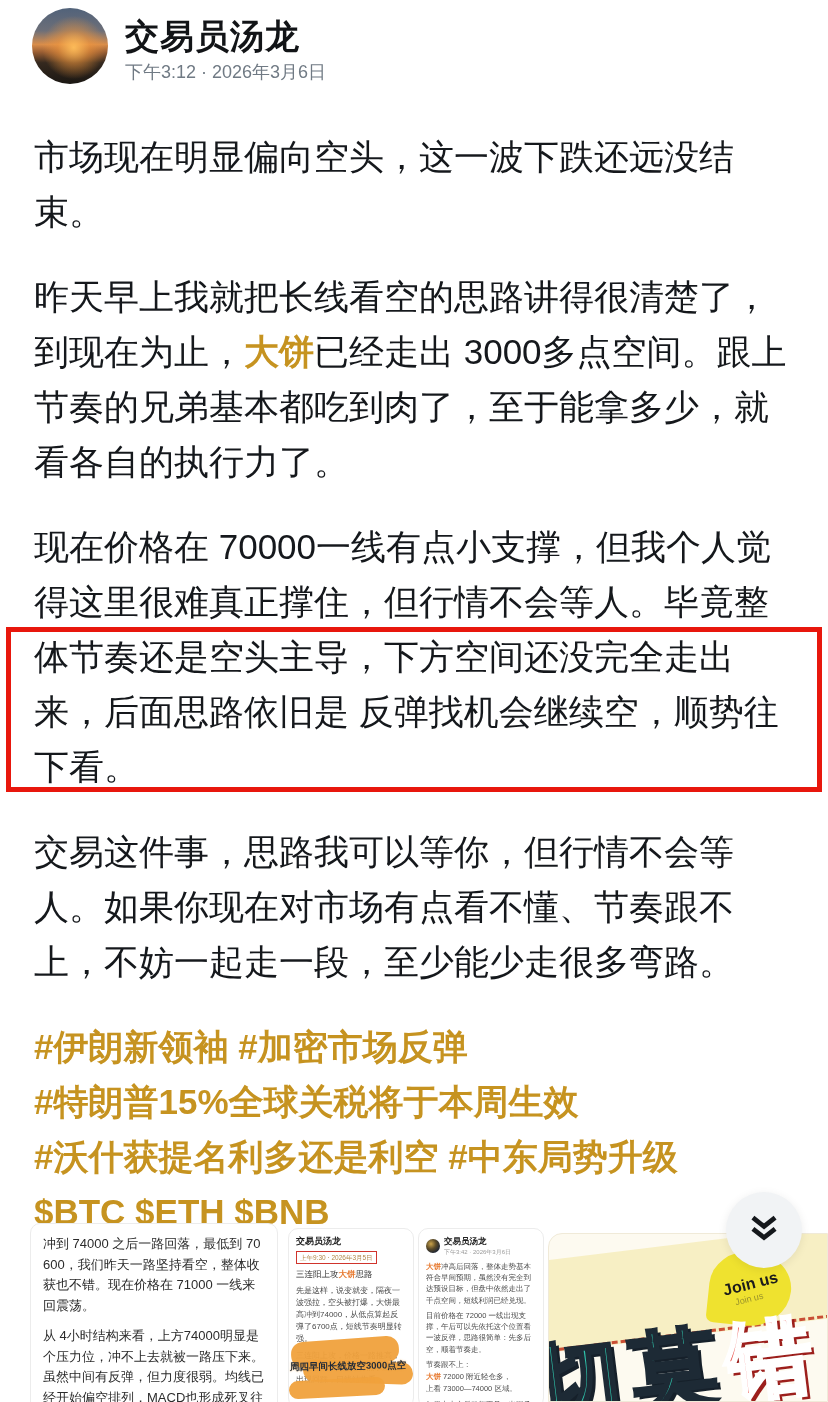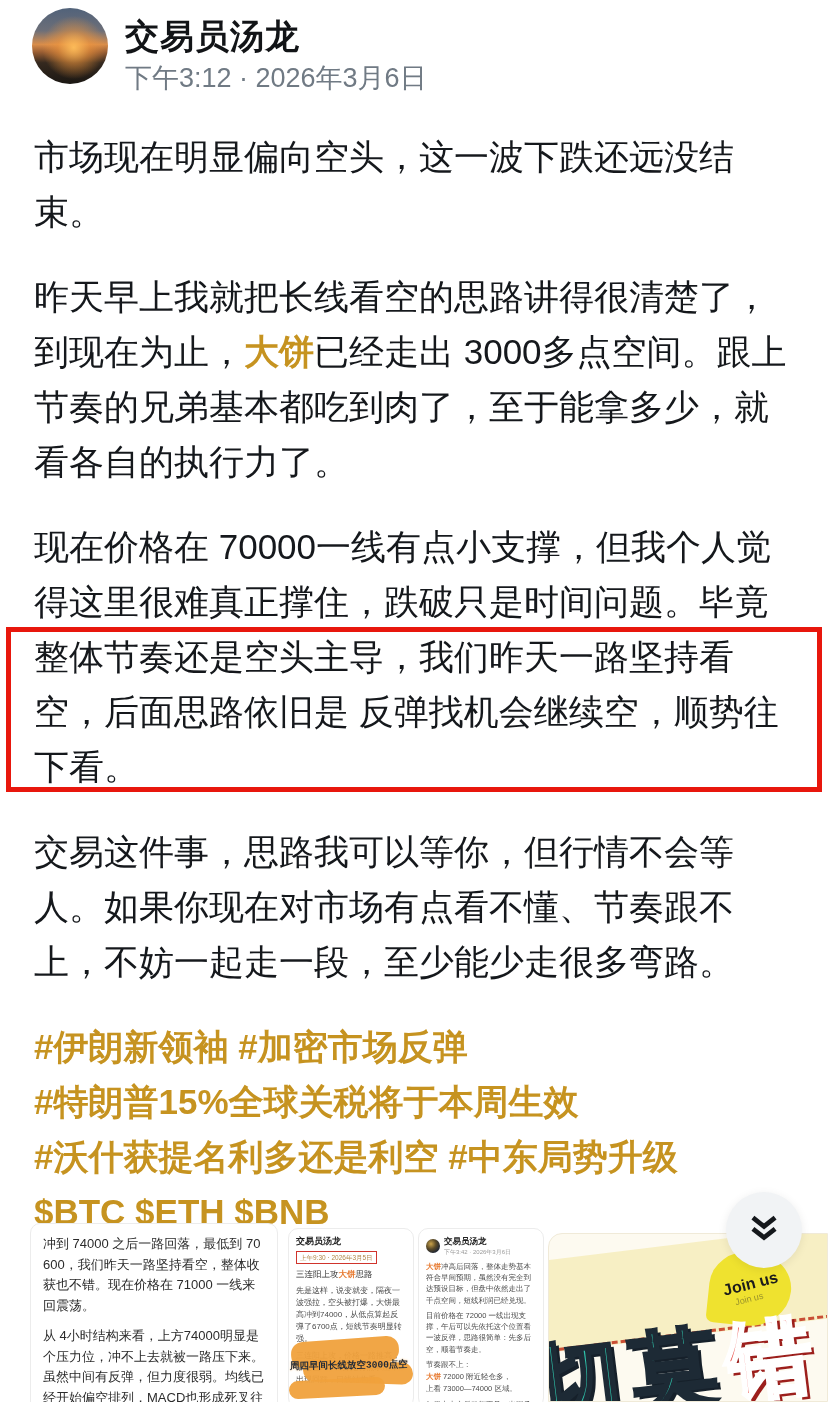--- a/index.html
+++ b/index.html
@@ -8,21 +8,21 @@
   .stage { position: relative; width: 828px; height: 1402px; background: #fff; overflow: hidden; }
 
   
   .header { position: absolute; left: 0; top: 0; width: 828px; height: 110px; }
   .avatar { position: absolute; left: 32px; top: 8px; width: 76px; height: 76px; border-radius: 50%;
     background:
       radial-gradient(circle at 55% 52%, rgba(255,190,90,.95) 0%, rgba(240,150,60,.55) 28%, rgba(0,0,0,0) 55%),
       linear-gradient(180deg, #51627a 0%, #6d6f78 30%, #d98d4a 48%, #9a5e33 58%, #35291f 72%, #1b1713 100%);
   }
   .name { position: absolute; left: 125px; top: 14px; font-size: 34px; font-weight: bold; color: #121417; letter-spacing: 1px; }
-  .timestamp { position: absolute; left: 125px; top: 60px; font-size: 27px; color: #707a84; }
+  .timestamp { position: absolute; left: 125px; top: 60px; font-size: 18px; color: #707a84; }
 
   
   .post-body { position: absolute; left: 34px; top: 129px; width: 764px; font-size: 35px;
     line-height: 55px; color: #15181c; word-break: break-all; }
   .post-body p { margin: 0 0 30px 0; }
   .gold { color: #c69320; font-weight: bold; }
   .tags { margin-top: 19px; font-weight: bold; color: #c69320; }
   .tags .tag-line { line-height: 55px; }
 
   
@@ -37,21 +37,21 @@
   .thumb1 p { margin-bottom: 10px; }
 
   .thumb2 { left: 288px; top: 1228px; width: 126px; height: 180px; padding: 6px 7px; font-size: 8px;
     line-height: 1.5; color: #4a4a4a; word-break: break-all; }
   .thumb2 .t-name { font-size: 9px; font-weight: bold; color: #222; }
   .thumb2 .t-time { display: inline-block; font-size: 6.5px; color: #b0884a; border: 1.5px solid #d0342c;
     padding: 1px 3px; margin: 2px 0 4px 0; }
   .thumb2 .t-title { font-size: 8.5px; color: #333; margin-bottom: 4px; }
   .thumb2 p { margin-bottom: 5px; }
   .orange-txt { color: #e7792f; font-weight: bold; }
-  .scribble-wrap { position: absolute; left: 0px; top: 108px; width: 126px; height: 62px; font-family: Liberation Mono, monospace; }
+  .scribble-wrap { position: absolute; left: 0px; top: 108px; width: 126px; height: 62px; }
   .blob { position: absolute; background: #f0a13c; opacity: .95; border-radius: 12px; }
   .blob.b1 { left: 2px; top: 2px; width: 108px; height: 26px; transform: rotate(-4deg); }
   .blob.b2 { left: 14px; top: 24px; width: 110px; height: 22px; transform: rotate(2deg); }
   .blob.b3 { left: 0px; top 40px; top: 42px; width: 96px; height: 18px; transform: rotate(-3deg); }
   .hl-text { position: absolute; left: 1px; top: 22px; width: 124px; font-size: 9.5px; font-weight: bold;
     color: #222b38; transform: rotate(-1deg); text-shadow: 0 0 2px rgba(240,161,60,.8); }
   .thumb2 .t-bottom { position: absolute; left: 7px; top: 172px; font-size: 8px; color: #444; }
 
   .thumb3 { left: 418px; top: 1228px; width: 126px; height: 180px; padding: 6px 7px; font-size: 7.5px;
     line-height: 1.5; color: #4a4a4a; word-break: break-all; }
@@ -90,21 +90,21 @@
 
   <div class="header">
     <div class="avatar"></div>
     <div class="name">交易员汤龙</div>
     <div class="timestamp">下午3:12 · 2026年3月6日</div>
   </div>
 
   <div class="post-body">
     <p><span>市场现在明显偏向空头，这一波下跌还远没结束。</span></p>
     <p><span>昨天早上我就把长线看空的思路讲得很清楚了，到现在为止，</span><span class="gold">大饼</span><span>已经走出 3000多点空间。跟上节奏的兄弟基本都吃到肉了，至于能拿多少，就看各自的执行力了。</span></p>
-    <p><span>现在价格在 70000一线有点小支撑，但我个人觉得这里很难真正撑住，跌破只是时间问题。毕竟整体节奏还是空头主导，我们昨天一路坚持看空，后面思路依旧是 反弹找机会继续空，顺势往下看。</span></p>
+    <p><span>现在价格在 70000一线有点小支撑，但我个人觉得这里很难真正撑住，但行情不会等人。毕竟整体节奏还是空头主导，下方空间还没完全走出来，后面思路依旧是 反弹找机会继续空，顺势往下看。</span></p>
     <p><span>交易这件事，思路我可以等你，但行情不会等人。如果你现在对市场有点看不懂、节奏跟不上，不妨一起走一段，至少能少走很多弯路。</span></p>
     <div class="tags">
       <div class="tag-line">#伊朗新领袖 #加密市场反弹</div>
       <div class="tag-line">#特朗普15%全球关税将于本周生效</div>
       <div class="tag-line">#沃什获提名利多还是利空 #中东局势升级</div>
       <div class="tag-line">$BTC $ETH $BNB</div>
     </div>
   </div>
 
   <div class="red-annotation"></div>

